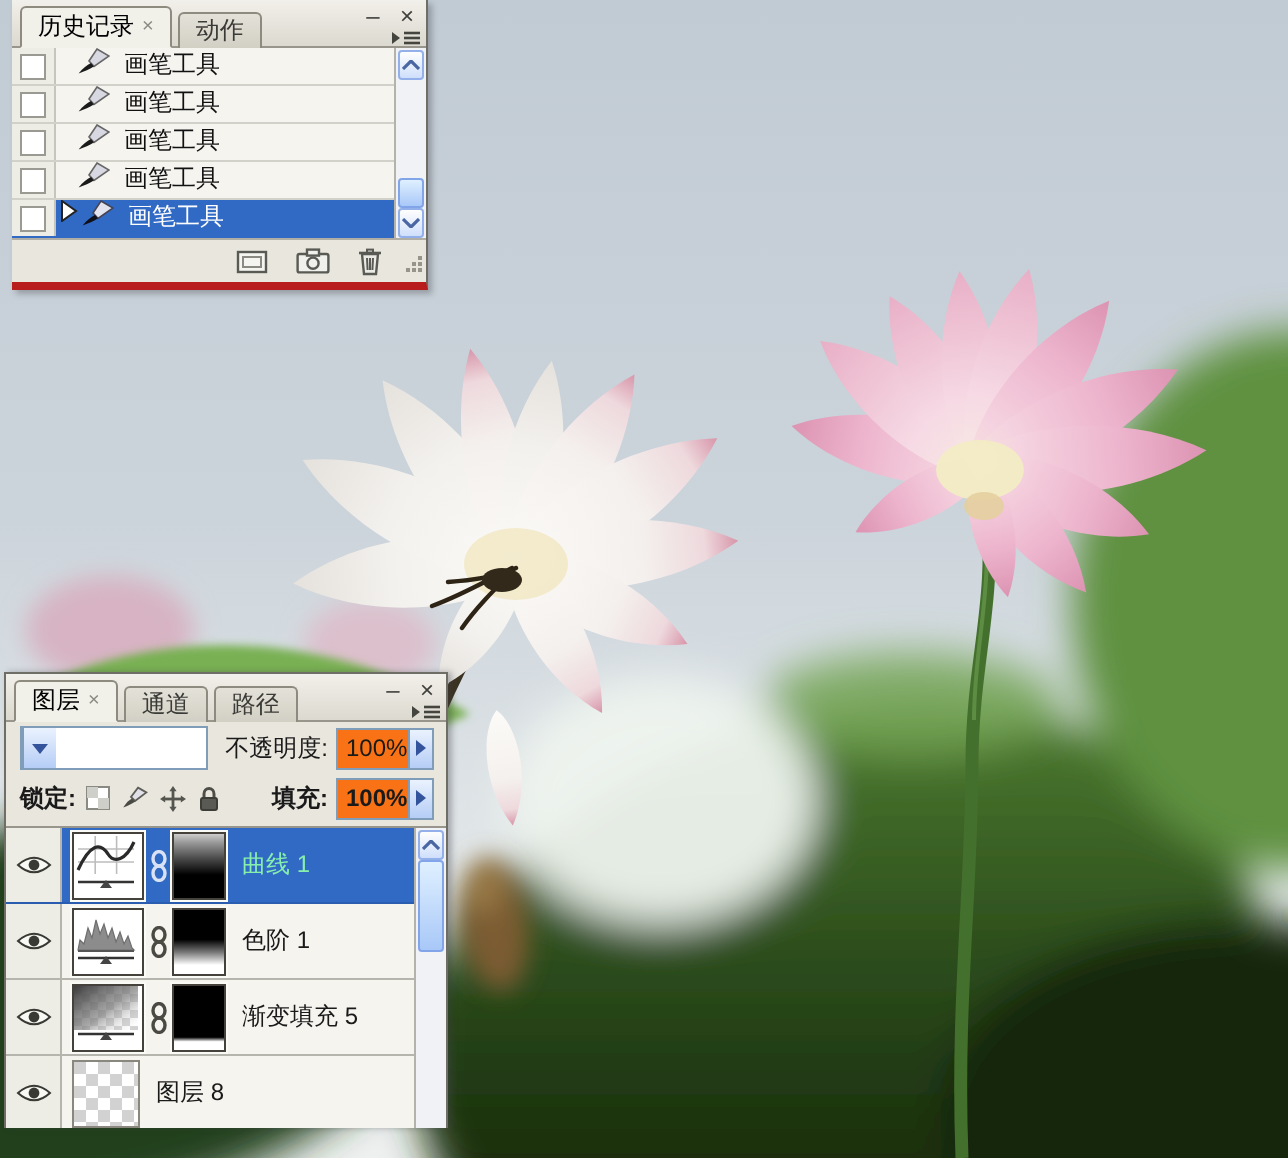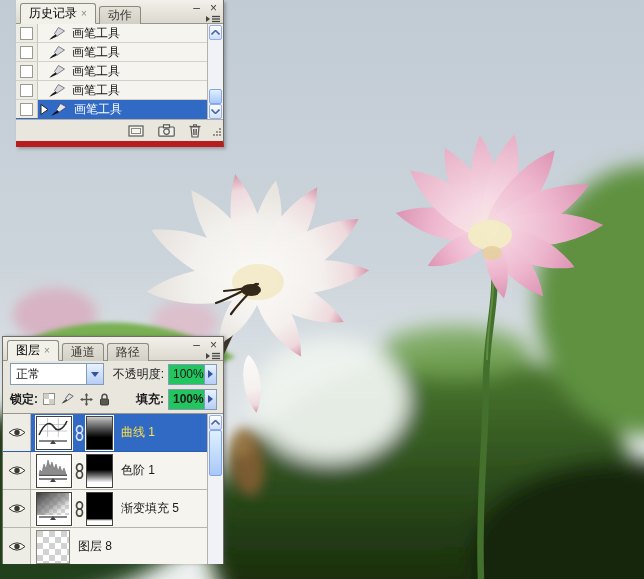--- a/index.html
+++ b/index.html
@@ -1,41 +1,41 @@
 <!DOCTYPE html>
 <html><head>
 <meta charset="utf-8">
 <style>
   html,body{margin:0;padding:0;}
   body{width:644px;height:579px;overflow:hidden;position:relative;background:#cfd6dc;
        font-family:"Liberation Sans","DejaVu Sans",sans-serif;}
   #photo{position:absolute;left:0;top:0;}
 
   .panel{position:absolute;font-size:12px;color:#1a1a1a;background:#e9e6de;}
-  .panel.history{left:16px;top:0;width:207px;height:141px;
-    border-right:1px solid #6e6e66;border-bottom:6px solid #b91c1c;box-shadow:2px 2px 3px rgba(60,60,70,.35);}
+  .panel.history{left:6px;top:0;width:207px;height:141px;
+    border-right:1px solid #6e6e66;border-bottom:4px solid #b91c1c;box-shadow:2px 2px 3px rgba(60,60,70,.35);}
   .panel.layers{left:2px;top:336px;width:220px;height:227px;
     border:1px solid #6e6e66;border-bottom:none;box-shadow:2px 0 3px rgba(60,60,70,.35);}
 
   .titlebar{position:relative;height:23px;border-bottom:1px solid #97958c;
     background:linear-gradient(#f2f0ea,#dcd9d0);}
   .tabs{position:absolute;left:4px;bottom:-1px;display:flex;align-items:flex-end;}
   .tab{height:17px;display:flex;align-items:center;gap:4px;padding:0 8px;
     border:1px solid #8d8b80;border-bottom:none;border-radius:3px 3px 0 0;
     background:linear-gradient(#e4e1d8,#d2cfc5);margin-right:3px;font-size:12px;color:#3a3a36;white-space:nowrap;}
   .tab.active{background:#f1f0e9;height:19px;color:#000;border-bottom:1px solid #f1f0e9;}
   .tabx{font-size:10px;color:#8a8a84;}
   .winbtns{position:absolute;top:1px;right:3px;display:flex;gap:4px;}
   .winbtn{width:13px;height:13px;display:flex;align-items:center;justify-content:center;
     font-size:12px;color:#3f3f3b;line-height:1;}
   .flyout{position:absolute;top:13px;right:2px;}
 
   
   .hist-body{position:absolute;top:24px;left:0;right:0;height:95px;background:#f5f4ef;}
-  .hist-row{position:relative;height:18px;border-bottom:1px solid #d2d1c9;display:flex;align-items:center;}
+  .hist-row{position:relative;height:18px;border-bottom:1px solid #d2d1c9;display:flex;}
   .src-cell{width:21px;align-self:stretch;border-right:1px solid #c6c5bd;background:#edece5;
     display:flex;align-items:center;justify-content:center;}
   .src-box{width:11px;height:11px;background:#fff;border:1px solid #9b9a92;}
   .brush{margin-left:11px;display:flex;}
   .hist-lbl{margin-left:7px;color:#111;}
   .hist-row.selected{background:#316ac5;border-bottom-color:#316ac5;}
   .hist-row.selected .hist-lbl{color:#fff;}
   .hist-row.selected .brush{margin-left:2px;}
   .marker{display:flex;margin-left:2px;}
 
@@ -61,35 +61,35 @@
   .ctrl.r2{top:51px;font-weight:bold;}
   .select{width:93px;height:20px;background:#fff;border:1px solid #7f9db9;display:flex;align-items:stretch;}
   .select .val{flex:1;display:flex;align-items:center;padding-left:5px;}
   .dbtn{width:16px;border-left:1px solid #7f9db9;background:linear-gradient(#eaf2fe,#b5cdf6);
     display:flex;align-items:center;justify-content:center;}
   .tri-down{width:0;height:0;border-left:4px solid transparent;border-right:4px solid transparent;
     border-top:5px solid #33549c;}
   .tri-right{width:0;height:0;border-top:4px solid transparent;border-bottom:4px solid transparent;
     border-left:5px solid #33549c;}
   .flabel{margin-left:9px;white-space:nowrap;}
-  .spin{margin-left:4px;width:47px;height:19px;background:#22c55e;border:1px solid #7f9db9;display:flex;align-items:stretch;}
+  .spin{margin-left:4px;width:47px;height:19px;background:#f97316;border:1px solid #7f9db9;display:flex;align-items:stretch;}
   .spin .val{flex:1;display:flex;align-items:center;padding-left:4px;}
   .spbtn{width:14px;border-left:1px solid #7f9db9;background:linear-gradient(#eaf2fe,#b5cdf6);
     display:flex;align-items:center;justify-content:center;}
   .lockicons{display:flex;gap:6px;margin-left:5px;align-items:center;}
   .lock-ic{display:flex;}
   .fillgroup{margin-left:auto;display:flex;align-items:center;text-align:right;}
 
   .llist{position:absolute;top:76px;left:0;right:0;bottom:0;border-top:1px solid #97958c;
     background:#f5f4ef;overflow:hidden;}
   .lrow{height:37px;border-bottom:1px solid #b6b5ad;display:flex;align-items:center;position:relative;
     padding-right:16px;}
   .eyecell{width:27px;align-self:stretch;border-right:1px solid #b6b5ad;background:#edece5;
     display:flex;align-items:center;justify-content:center;}
-  .lrow.selected{background:#316ac5;border-bottom-color:#2a5cb0;color:#fde047;}
+  .lrow.selected{background:#316ac5;border-bottom-color:#2a5cb0;color:#86efac;}
   .lrow.selected .eyecell{background:#edece5;}
   .adjthumb{width:34px;height:32px;margin-left:5px;background:#fff;border:1px solid #44423a;
     box-shadow:0 0 0 1px #fafaf6;display:flex;}
   .maskthumb{width:25px;height:32px;border:1px solid #44423a;box-shadow:0 0 0 1px #fafaf6;}
   .mask-curves{background:linear-gradient(#cdcdcd,#969696 14%,#454545 40%,#000 64%);}
   .mask-levels{background:linear-gradient(#000 0%,#000 46%,#787878 66%,#fff 86%);}
   .mask-grad{background:linear-gradient(#000 0%,#000 80%,#fff 87%);}
   .chain{width:14px;display:flex;justify-content:center;}
   .lname{margin-left:8px;white-space:nowrap;}
   .checker{width:32px;height:32px;margin-left:5px;border:1px solid #8a887e;
@@ -384,21 +384,20 @@
       <g stroke="#454540" stroke-width="1.3">
           <line x1="7" y1="2.5" x2="15" y2="2.5"></line>
           <line x1="7" y1="5" x2="15" y2="5"></line>
           <line x1="7" y1="7.5" x2="15" y2="7.5"></line>
         </g>
       </svg>
   </span>
 
   <div class="ctrl r1">
     <div class="select">
-      <span class="val">正常</span>
       <span class="dbtn">
           <span class="tri-down"></span>
         </span>
     </div>
     <span class="flabel">不透明度:</span>
     <div class="spin">
       <span class="val">100%</span>
       <span class="spbtn">
           <span class="tri-right"></span>
         </span>

